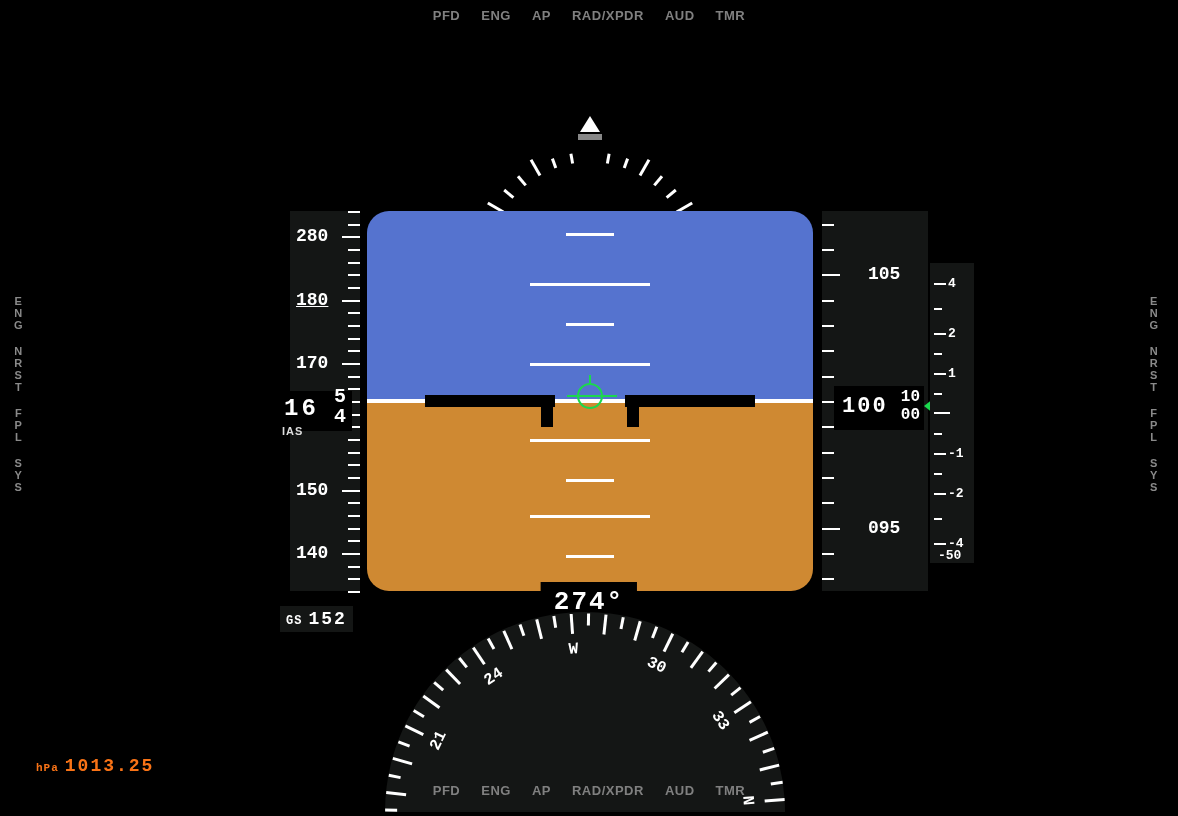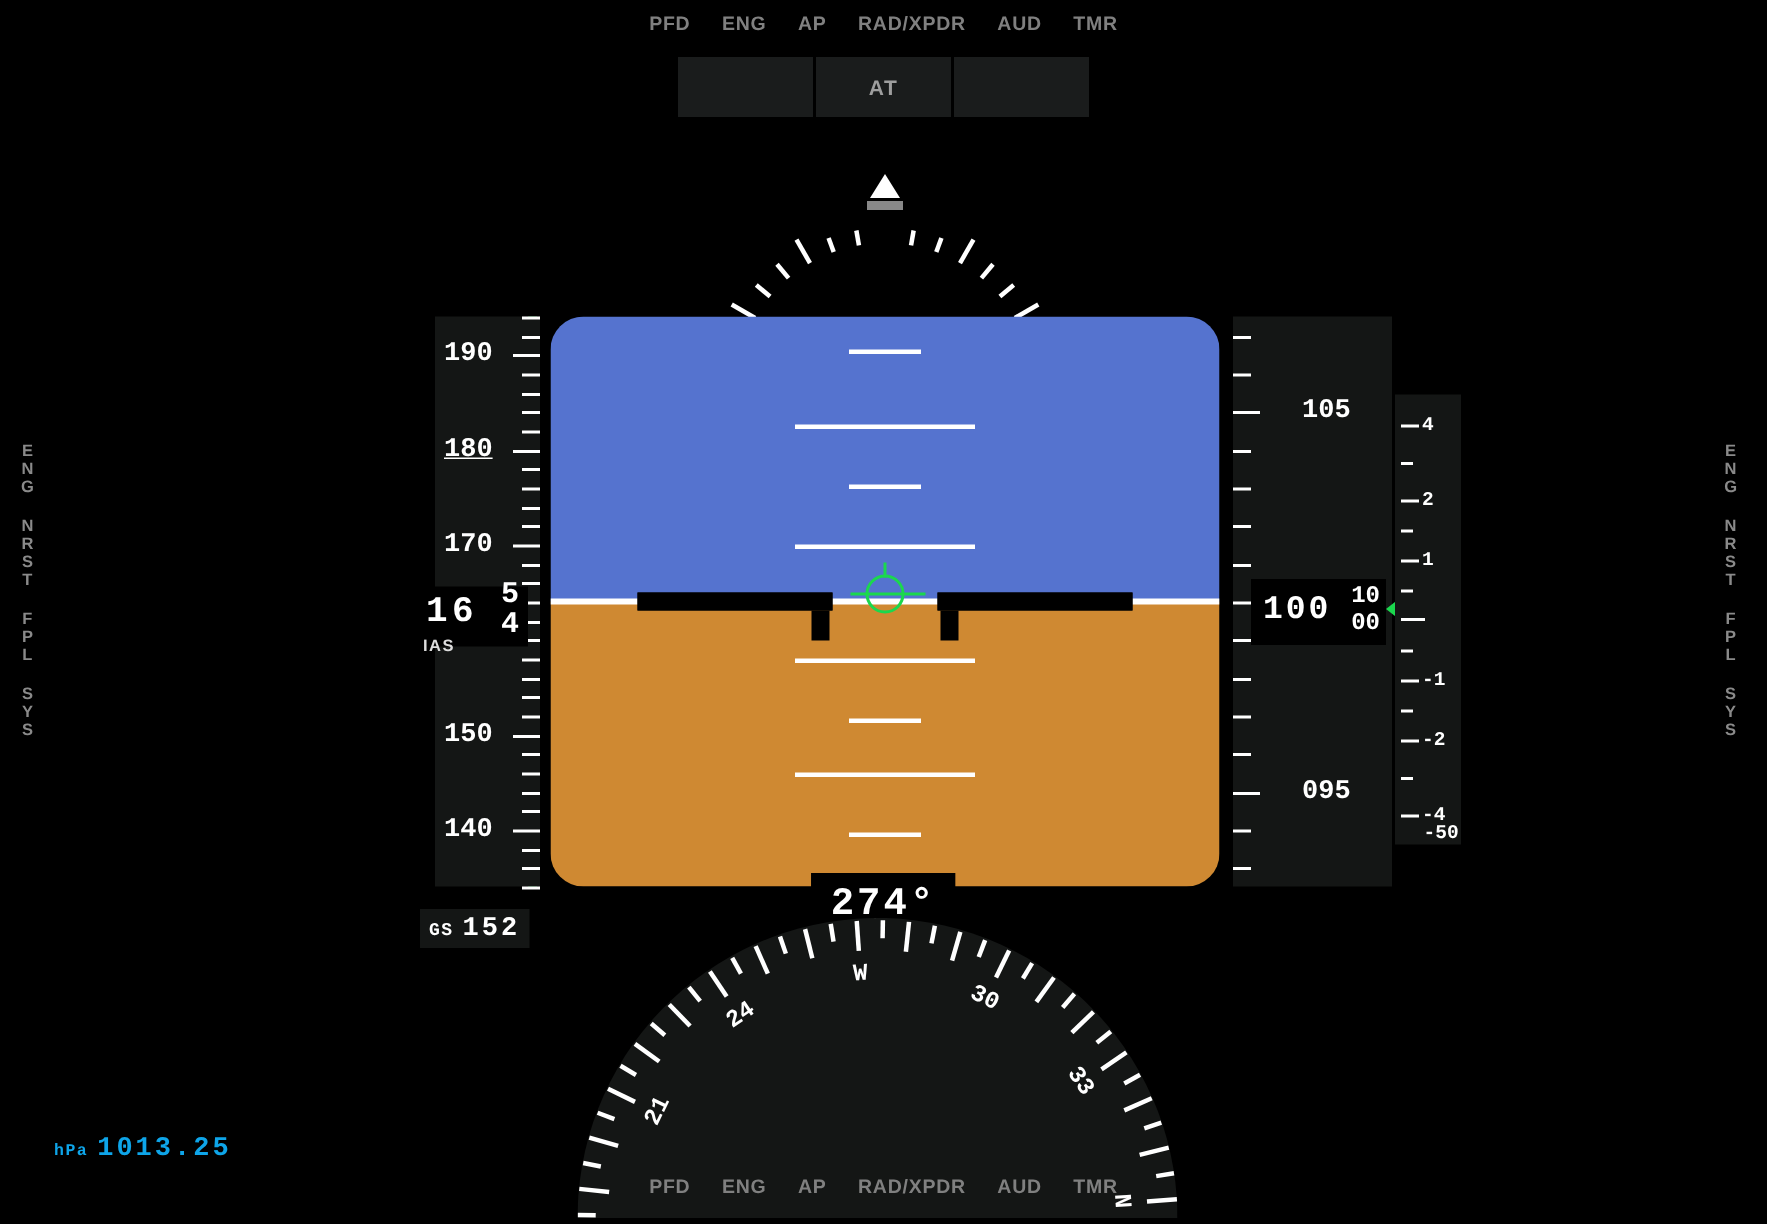--- a/index.html
+++ b/index.html
@@ -68,21 +68,21 @@
 
   
   .baro {
     position: absolute;
     left: 36px;
     bottom: 40px;
     font-family: "Courier New", monospace;
     font-size: 18px;
     font-weight: 600;
     letter-spacing: 2px;
-    color: #0ea5e9;
+    color: #f97316;
   }
   .baro .unit {
     font-size: 11px;
     letter-spacing: 1px;
     margin-right: 6px;
   }
 
   
   .pfd {
     position: absolute;
@@ -370,25 +370,20 @@
 
   <div class="top-menu">
     <span>PFD</span>
     <span>ENG</span>
     <span>AP</span>
     <span>RAD/XPDR</span>
     <span>AUD</span>
     <span>TMR</span>
   </div>
 
-  <div class="annun-row">
-    <div class="annun-box"></div>
-    <div class="annun-box">AT</div>
-    <div class="annun-box"></div>
-  </div>
 
   <div class="vtabs left">
     <div class="vt">
         <span>E</span>
         <span>N</span>
         <span>G</span>
       </div>
     <div class="vt">
         <span>N</span>
         <span>R</span>
@@ -506,21 +501,21 @@
       <div class="spd-tick minor" style="top: 126.667px;"></div>
       <div class="spd-tick minor" style="top: 114px;"></div>
       <div class="spd-tick minor" style="top: 101.333px;"></div>
       <div class="spd-tick major" style="top: 88.6667px;"></div>
       <div class="spd-label" style="top: 88.6667px; text-decoration: underline;">180</div>
       <div class="spd-tick minor" style="top: 76px;"></div>
       <div class="spd-tick minor" style="top: 63.3333px;"></div>
       <div class="spd-tick minor" style="top: 50.6667px;"></div>
       <div class="spd-tick minor" style="top: 38px;"></div>
       <div class="spd-tick major" style="top: 25.3333px;"></div>
-      <div class="spd-label" style="top: 25.3333px;">190</div>
+      <div class="spd-label" style="top: 25.3333px;">280</div>
       <div class="spd-tick minor" style="top: 12.6667px;"></div>
       <div class="spd-tick minor" style="top: 0px;"></div>
     </div>
   <div class="ias-box">
     <div class="big">16</div>
     <div class="roll">
       <div>5</div>
       <div>4</div>
     </div>
   </div>
@@ -574,21 +569,21 @@
       <div class="vsi-tick" style="top: 230px;"></div>
       <div class="vsi-label" style="top: 230px;">-2</div>
       <div class="vsi-tick" style="top: 280px;"></div>
       <div class="vsi-label" style="top: 280px;">-4</div>
       <div class="vsi-tick" style="top: 45px; width: 8px;"></div>
       <div class="vsi-tick" style="top: 90px; width: 8px;"></div>
       <div class="vsi-tick" style="top: 130px; width: 8px;"></div>
       <div class="vsi-tick" style="top: 170px; width: 8px;"></div>
       <div class="vsi-tick" style="top: 210px; width: 8px;"></div>
       <div class="vsi-tick" style="top: 255px; width: 8px;"></div>
-      <div class="vsi-label" style="top: 292px; left: 19px; text-align: center;">-50</div>
+      <div class="vsi-label" style="top: 292px; left: 8px; text-align: center;">-50</div>
     </div>
 
   <div class="hdg-box">274°</div>
 
   <div class="compass-wrap">
     <div class="compass-lubber"></div>
     <div class="compass" id="compassRose" style="transform: rotate(-274deg);">
         <div class="ctick major" style="transform: rotate(0deg);"></div>
         <div class="clbl" style="transform: rotate(0deg);">N</div>
         <div class="clbl" style="transform: rotate(180deg);">S</div>

